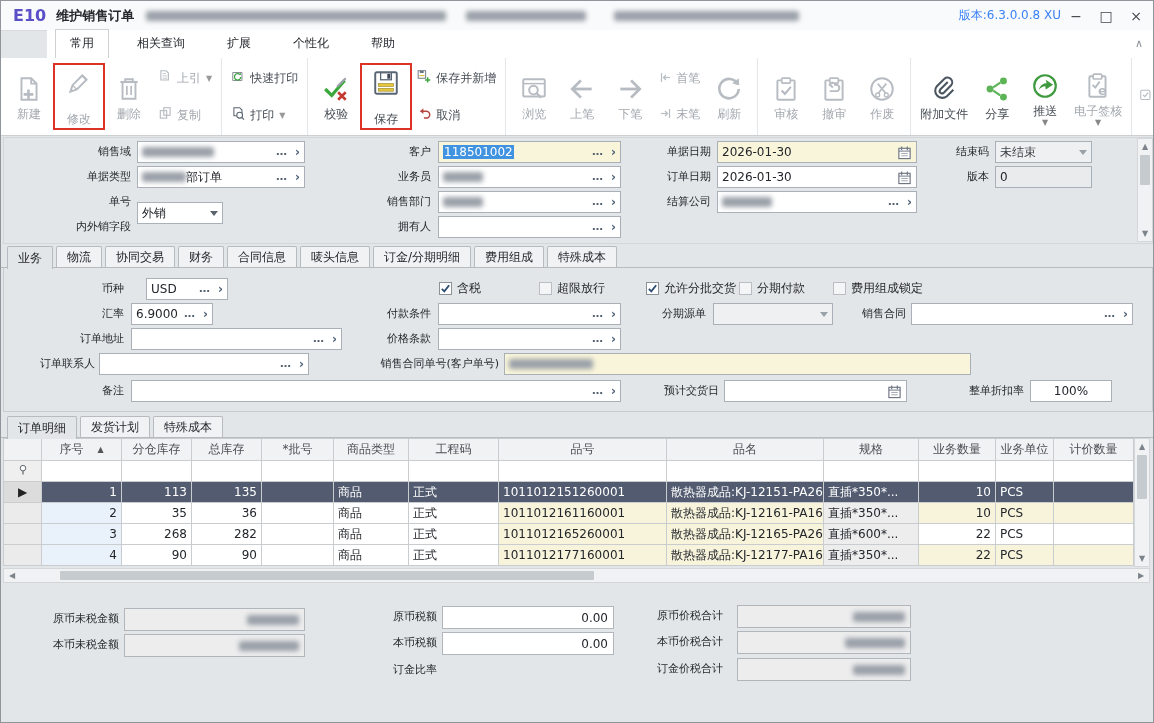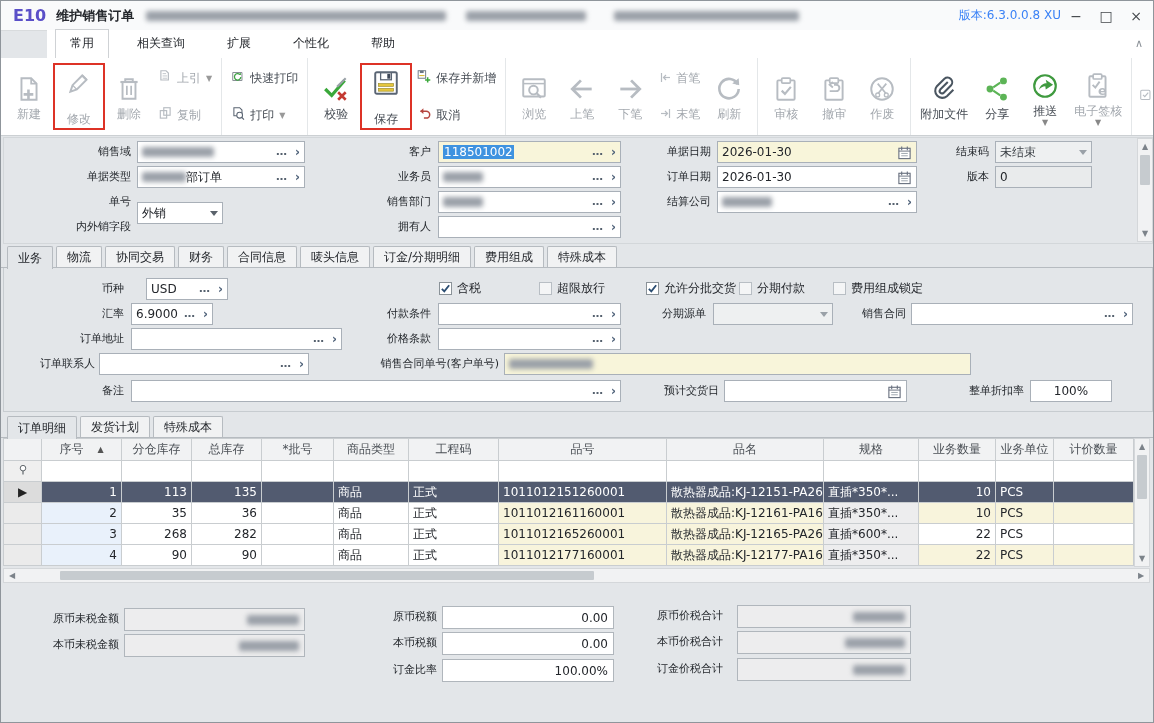--- a/index.html
+++ b/index.html
@@ -789,23 +789,20 @@
 
   <label class="lbl" style="left:366px;top:605px;width:70px">原币税额</label>
   <div class="sfield white" style="left:441px;top:605px;width:172px">
     <span>0.00</span>
   </div>
   <label class="lbl" style="left:366px;top:631px;width:70px">本币税额</label>
   <div class="sfield white" style="left:441px;top:631px;width:172px">
     <span>0.00</span>
   </div>
   <label class="lbl" style="left:366px;top:658px;width:70px">订金比率</label>
-  <div class="sfield white" style="left:441px;top:658px;width:172px">
-    <span>100.00%</span>
-  </div>
 
   <label class="lbl" style="left:642px;top:604px;width:80px">原币价税合计</label>
   <div class="sfield" style="left:736px;top:604px;width:174px">
     <span class="blurbar" style="width:52px"></span>
   </div>
   <label class="lbl" style="left:642px;top:630px;width:80px">本币价税合计</label>
   <div class="sfield" style="left:736px;top:630px;width:174px">
     <span class="blurbar" style="width:60px"></span>
   </div>
   <label class="lbl" style="left:642px;top:657px;width:80px">订金价税合计</label>

